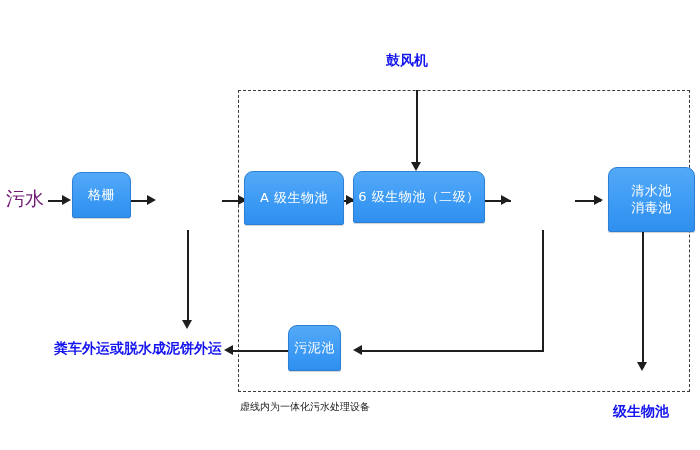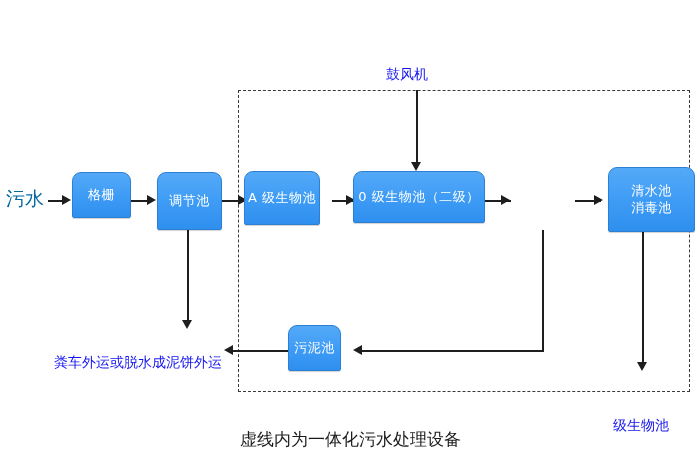--- a/index.html
+++ b/index.html
@@ -42,23 +42,23 @@
     box-sizing: border-box;
     border: 1px dashed #3a3a3a;
     background: transparent;
   }
   
   .label {
     position: absolute;
     font-size: 14px;
     white-space: nowrap;
   }
-  .label-blue  { color: #1414f0; font-weight: 400; margin-top: 14px; }
-  .label-cap   { color: #1a1a1a; font-size: 17px; margin-top: 28px; }
-  .label-inflow { font-size: 19px; color: #0369a1; text-align: center; }
+  .label-blue  { color: #1414f0; font-weight: 700; }
+  .label-cap   { color: #1a1a1a; font-size: 10px; }
+  .label-inflow { font-size: 19px; color: #701a75; text-align: center; }
   
   .line-h, .line-v {
     position: absolute;
     background: #1e1e1e;
   }
   .line-h { height: 2px; }
   .line-v { width: 2px; }
   .arrow {
     position: absolute;
     width: 0; height: 0;
@@ -119,25 +119,24 @@
   <div class="arrow arrow-l" style="left:353px; top:345px;"></div>
 
   <div class="line-h" style="left:232px; top:350px; width:56px;"></div>
   <div class="arrow arrow-l" style="left:224px; top:345px;"></div>
 
   <div class="line-v" style="left:642px; top:232px; height:136px;"></div>
   <div class="arrow arrow-d" style="left:637px; top:362px;"></div>
 
   <div class="node" style="left:72px; top:172px; width:59px; height:46px;">格栅</div>
 
-  <div class="node" style="left:157px; top:172px; width:65px; height:58px;">调节池</div>
 
-  <div class="node" style="left:244px; top:171px; width:76px; height:54px;">A 级生物池</div>
+  <div class="node" style="left:244px; top:171px; width:100px; height:54px;">A 级生物池</div>
 
-  <div class="node" style="left:353px; top:171px; width:132px; height:52px;">0 级生物池（二级）</div>
+  <div class="node" style="left:353px; top:171px; width:132px; height:52px;">6 级生物池（二级）</div>
 
 
   <div class="node" style="left:608px; top:167px; width:87px; height:65px;">清水池
 消毒池</div>
 
   <div class="node" style="left:288px; top:325px; width:53px; height:46px;">污泥池</div>
 
   <div class="label label-blue" style="left:54px; top:340px;">粪车外运或脱水成泥饼外运</div>
 
   <div class="label label-cap" style="left:240px; top:400px;">虚线内为一体化污水处理设备</div>

